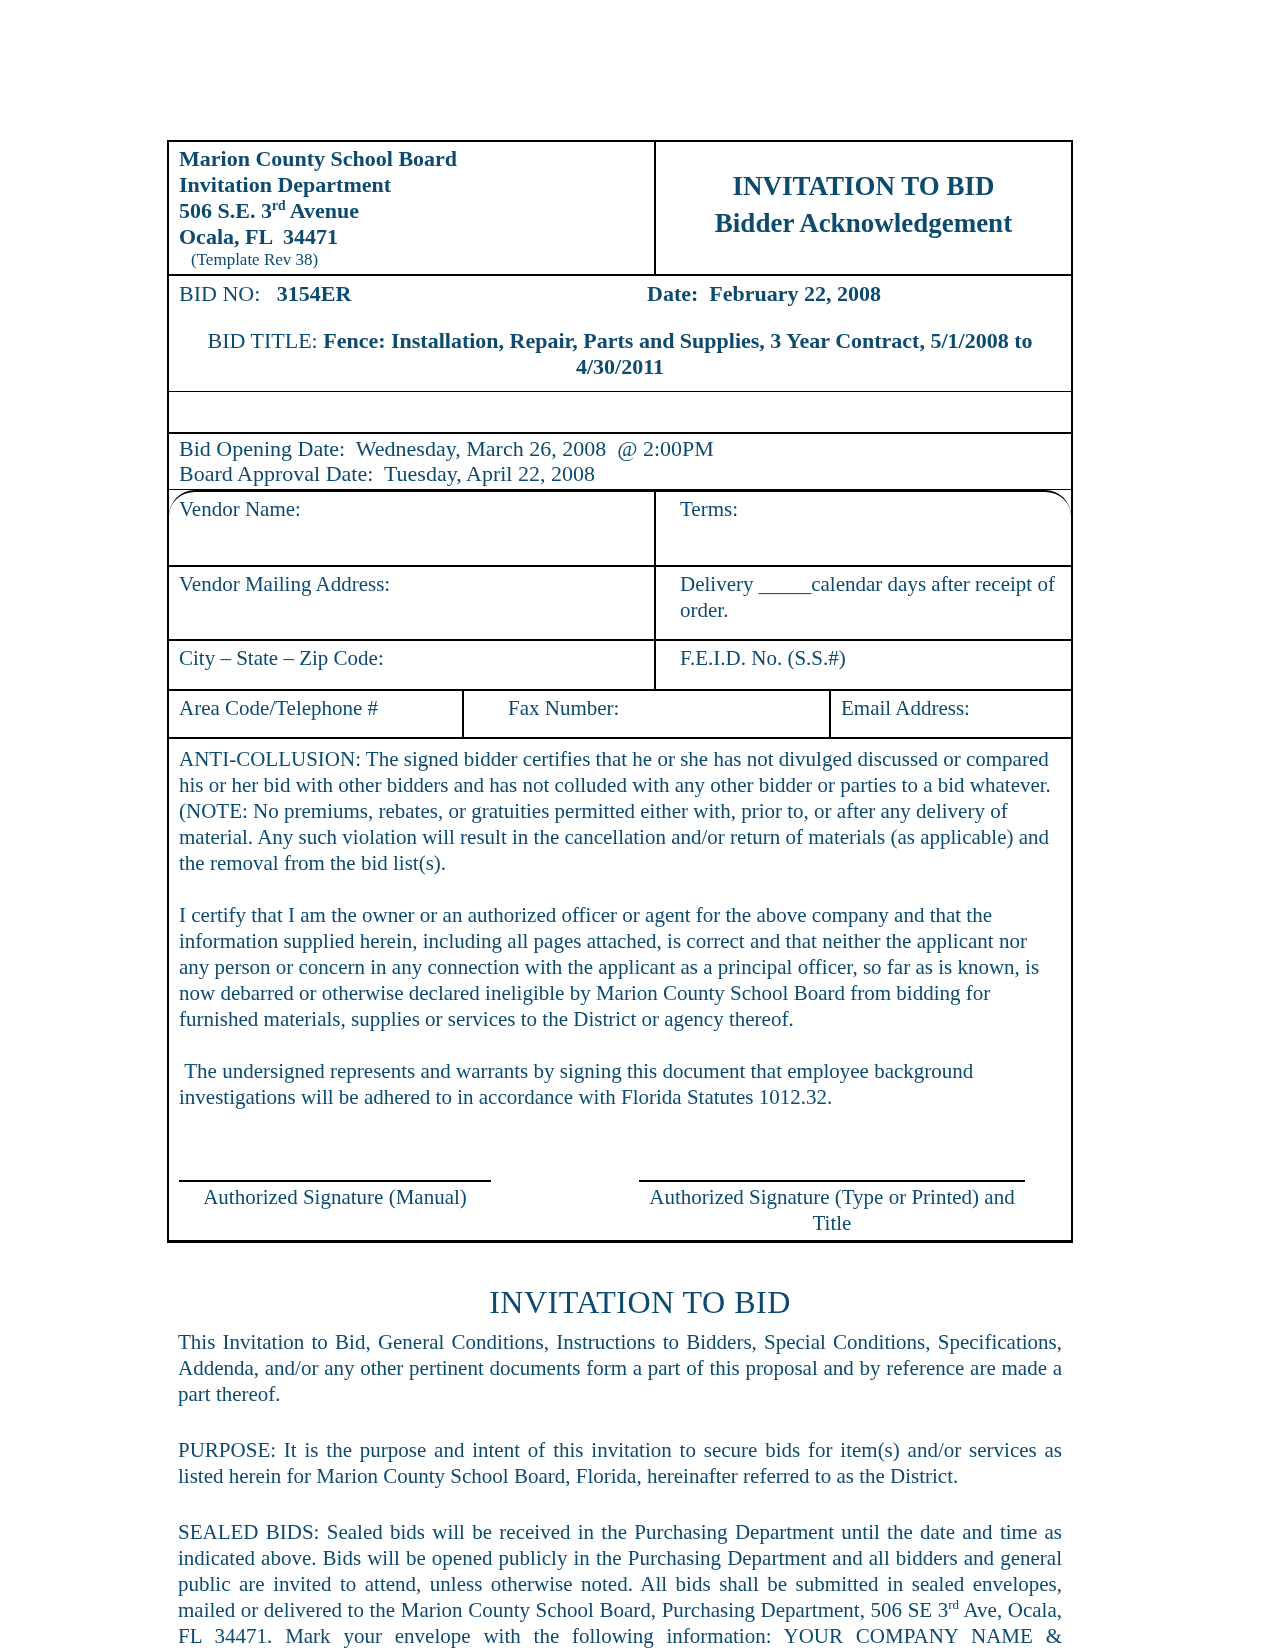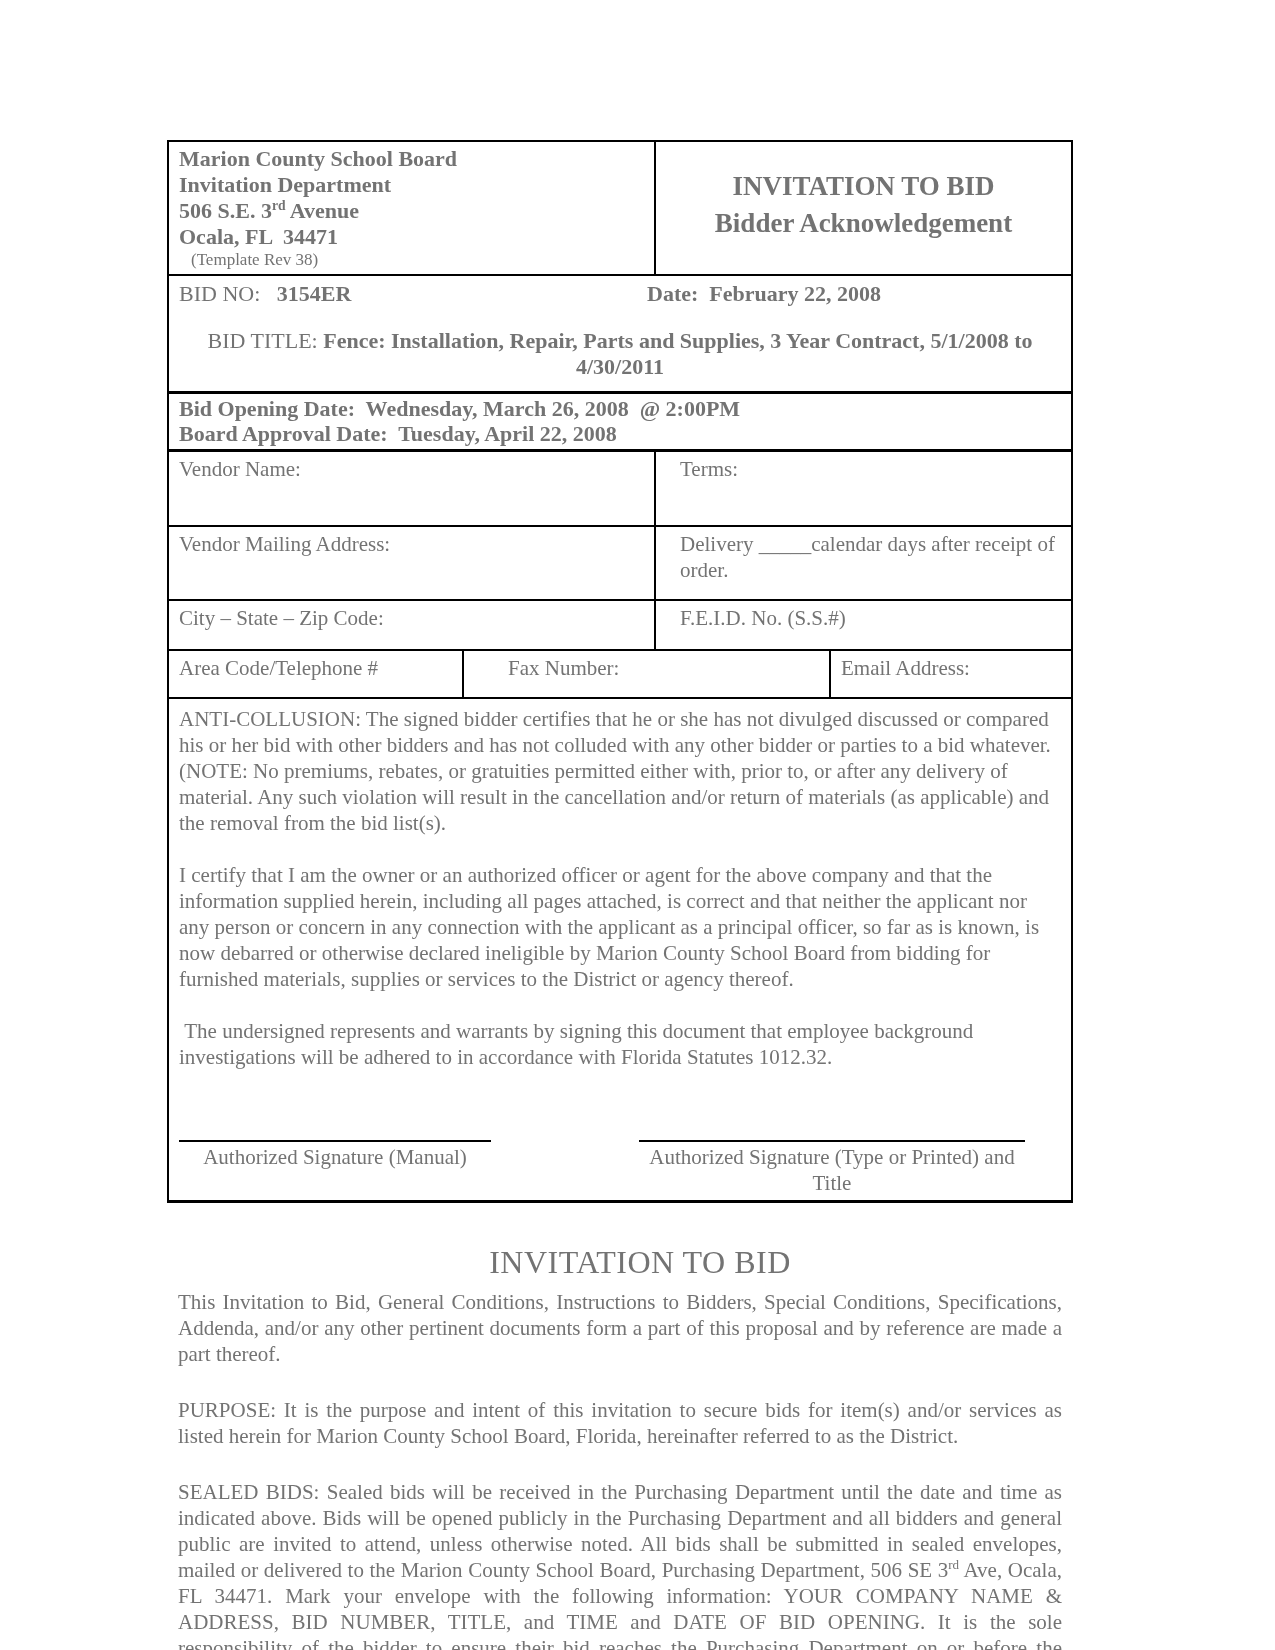--- a/index.html
+++ b/index.html
@@ -1,20 +1,20 @@
 <!DOCTYPE html>
 <html><head>
 <meta charset="utf-8">
 <style>
   html,body{margin:0;padding:0;background:#ffffff;}
   .page{
     position:relative;
     width:1275px;height:1650px;
     background:#ffffff;
-    color:#737373;
+    color:#0c4a6e;
     font-family:"Liberation Serif","DejaVu Serif",serif;
     font-size:21px;line-height:26px;
     overflow:hidden;
   }
   .content{position:absolute;left:167px;top:140px;width:906px;}
   .prewrap{white-space:pre-wrap;}
   b,.b{font-weight:bold;}
   sup{font-size:0.62em;line-height:0;}
 
   
@@ -28,23 +28,23 @@
   .r1{min-height:110px;}
   .r1 .lcell{width:485px;font-weight:bold;font-size:22px;line-height:26px;padding:4px 10px;}
   .r1 .rcell{flex:1;text-align:center;font-weight:bold;font-size:27px;line-height:37px;padding-top:26px;}
   .tpl-rev{font-weight:normal;font-size:17px;line-height:20px;margin-left:12px;}
 
   .r2{min-height:118px;position:relative;padding:5px 10px 6px 10px;font-size:22px;}
   .r2 .date{position:absolute;left:478px;top:5px;font-weight:bold;}
   .r2 .bid-title-line{margin-top:21px;text-align:center;}
   .r2{border-bottom:1px solid #000;}
 
-  .r3{min-height:52px;padding:2px 16px 3px 10px;font-weight:bold;font-size:22px;line-height:25px;border-bottom:1px solid #000;}
+  .r3{min-height:52px;padding:2px 16px 3px 10px;font-weight:normal;font-size:22px;line-height:25px;border-bottom:1px solid #000;margin-top:40px;}
 
-  .r4{min-height:75px;}
+  .r4{min-height:75px;border-radius:26px;}
   .r5{min-height:74px;}
   .r6{min-height:50px;}
   .r7{min-height:48px;}
   .two .cell:first-child{width:485px;}
   .two .cell:last-child{flex:1;padding-left:24px;}
   .three .c1{width:293px;}
   .three .c2{width:367px;padding-left:44px;}
   .three .c3{flex:1;}
 
   .r8{padding:6px 10px 0 10px;border-bottom:1px solid #000;}

